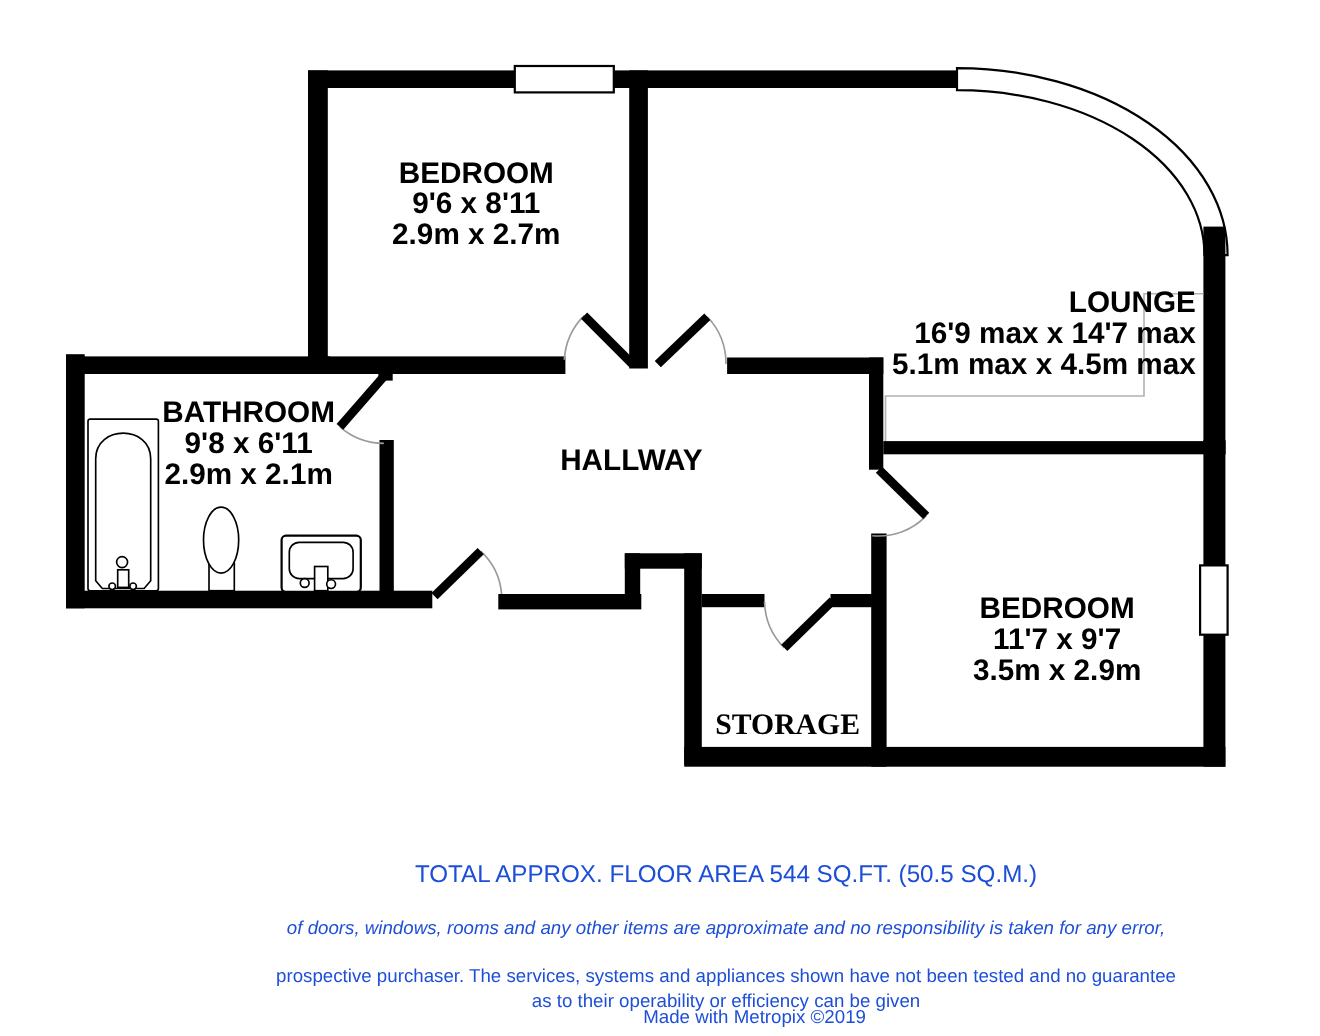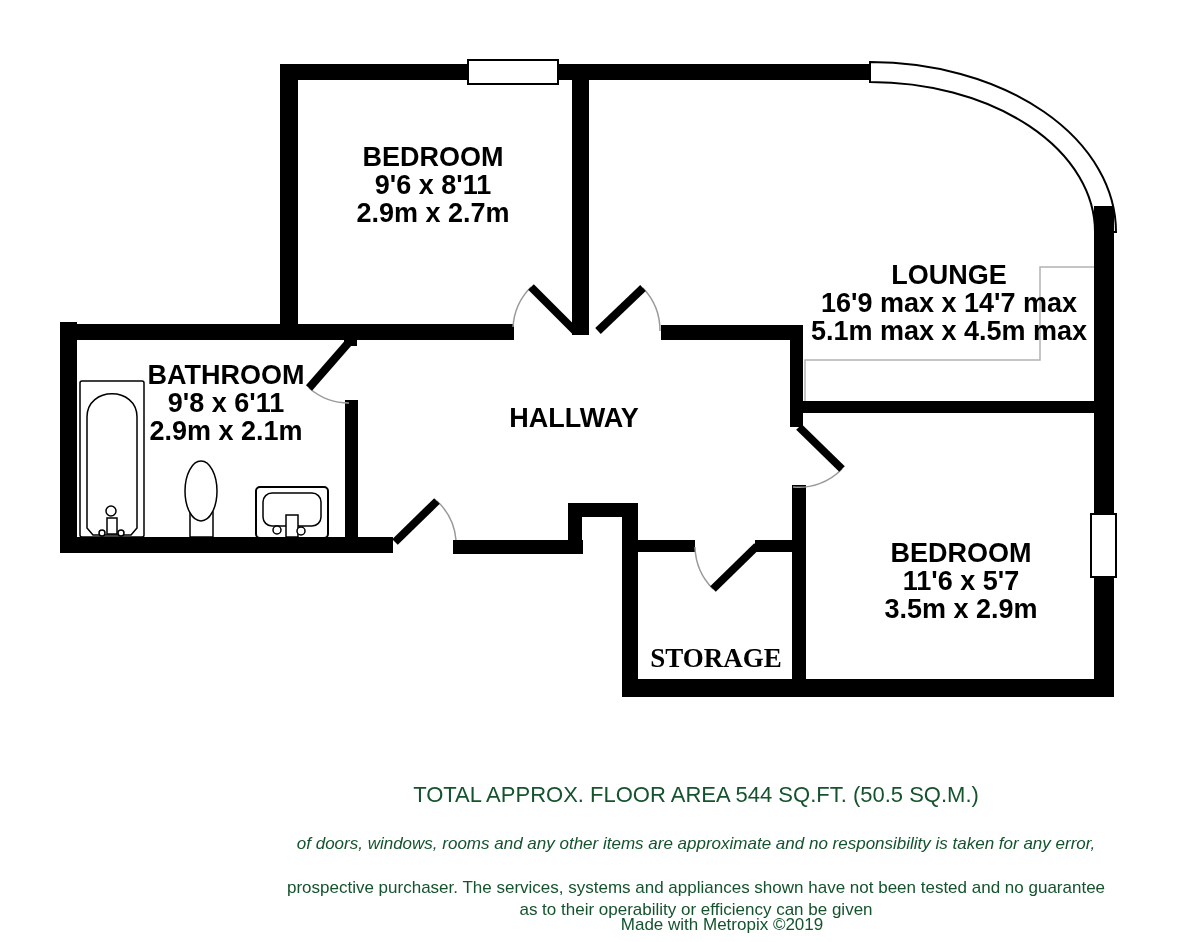--- a/index.html
+++ b/index.html
@@ -17,22 +17,22 @@
     text-align:center;
     color:#000000;
     font-weight:bold;
     font-size:27px;
     line-height:28px;
     white-space:nowrap;
   }
   .footer-line{
     position:absolute;
     transform:translateX(-50%);
-    left:696px;
-    color:#14532d;
+    left:660px;
+    color:#1d4ed8;
     white-space:nowrap;
     text-align:center;
   }
   .footer-title{font-size:22px;}
   .footer-disclaimer{font-size:17px;}
   .footer-credit{font-size:17px;}
 </style>
 </head>
 <body>
 
@@ -114,21 +114,21 @@
       </g>
     </g>
   </svg>
 
   <div class="room-label" style="left:433px;top:143px;">
     <div>BEDROOM</div>
     <div>9'6 x 8'11</div>
     <div>2.9m x 2.7m</div>
   </div>
 
-  <div class="room-label" style="left:949px;top:261px;">
+  <div class="room-label" style="left:949px;top:261px;text-align:right;">
     <div>LOUNGE</div>
     <div>16'9 max x 14'7 max</div>
     <div>5.1m max x 4.5m max</div>
   </div>
 
   <div class="room-label" style="left:226px;top:361px;">
     <div>BATHROOM</div>
     <div>9'8 x 6'11</div>
     <div>2.9m x 2.1m</div>
   </div>
@@ -136,21 +136,21 @@
   <div class="room-label" style="left:574px;top:404px;">
     <div>HALLWAY</div>
   </div>
 
   <div class="room-label" style="left:716px;top:644px;font-family:Liberation Serif, serif;">
     <div>STORAGE</div>
   </div>
 
   <div class="room-label" style="left:961px;top:539px;">
     <div>BEDROOM</div>
-    <div>11'6 x 5'7</div>
+    <div>11'7 x 9'7</div>
     <div>3.5m x 2.9m</div>
   </div>
 
   <div class="footer-line footer-title" style="top:782px;">TOTAL APPROX. FLOOR AREA 544 SQ.FT. (50.5 SQ.M.)</div>
 
   <div class="footer-line footer-disclaimer" style="top:834px;font-style:italic;">of doors, windows, rooms and any other items are approximate and no responsibility is taken for any error,</div>
   <div class="footer-line footer-disclaimer" style="top:878px;">prospective purchaser. The services, systems and appliances shown have not been tested and no guarantee</div>
   <div class="footer-line footer-disclaimer" style="top:900px;">as to their operability or efficiency can be given</div>
 
   <div class="footer-line footer-credit" style="top:915px;margin-left:26px;">Made with Metropix ©2019</div>

